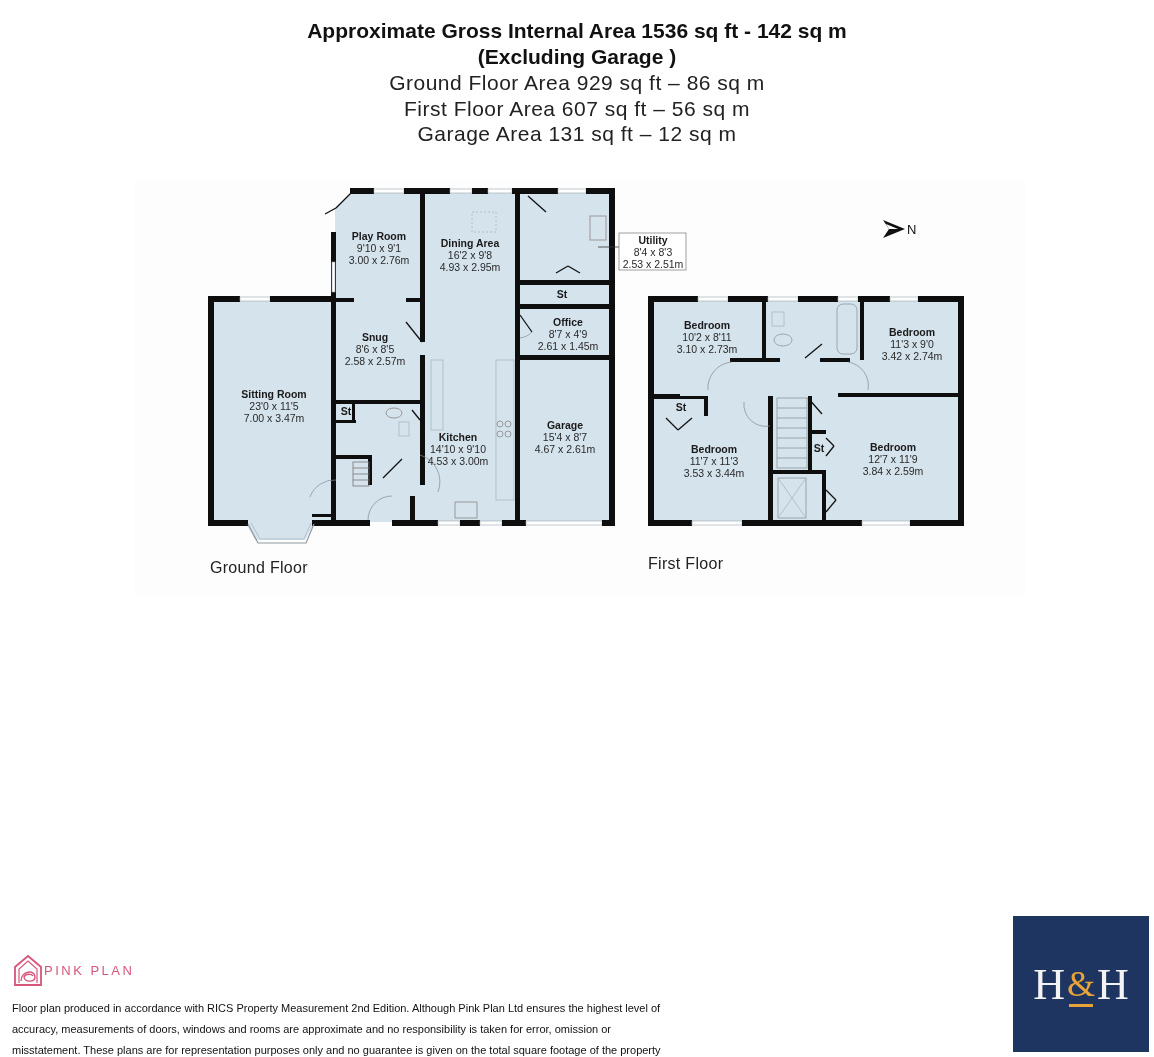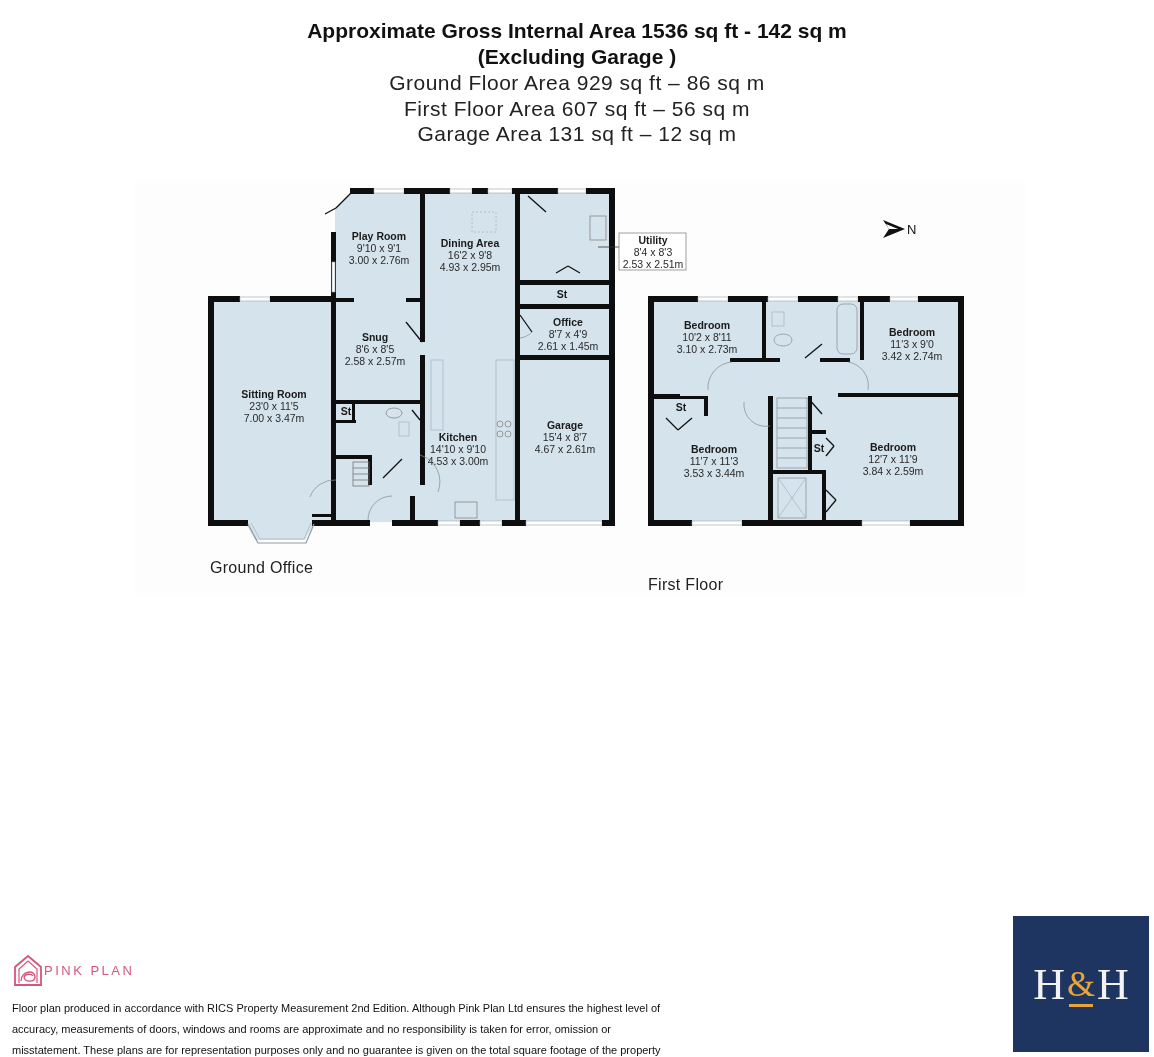--- a/index.html
+++ b/index.html
@@ -269,22 +269,22 @@
       <text class="rname" x="819" y="452">St</text>
     </g>
     <g>
       <text class="rname" x="893" y="451">Bedroom</text>
       <text class="rdim" x="893" y="463">12'7 x 11'9</text>
       <text class="rdim" x="893" y="475">3.84 x 2.59m</text>
     </g>
   </g>
 </svg>
 
-<div class="floor-label" style="left:210px; top:559px;">Ground Office</div>
-<div class="floor-label" style="left:648px; top:576px;">First Floor</div>
+<div class="floor-label" style="left:210px; top:559px;">Ground Floor</div>
+<div class="floor-label" style="left:648px; top:555px;">First Floor</div>
 
 <div class="north">
   <svg width="24" height="20" viewBox="0 0 24 20">
     <polygon points="1,1 23,10 1,19 7,10" fill="#111"></polygon>
     <polygon points="4,5 16,10 7,10" fill="#fff"></polygon>
   </svg>
   <span>N</span>
 </div>
 
 <div class="pink">

